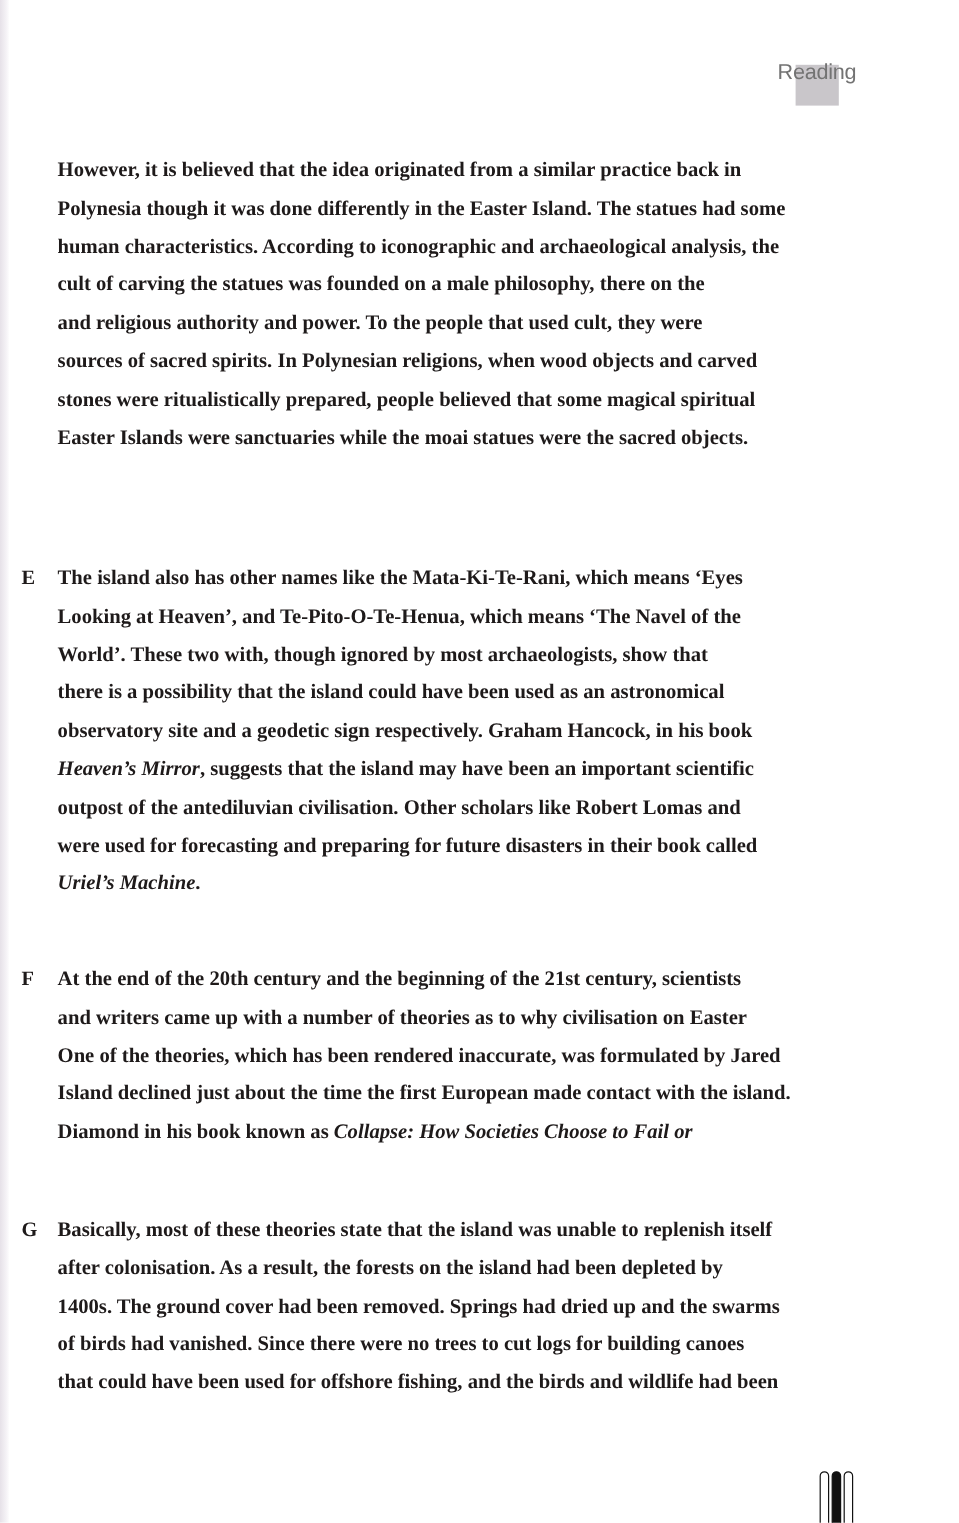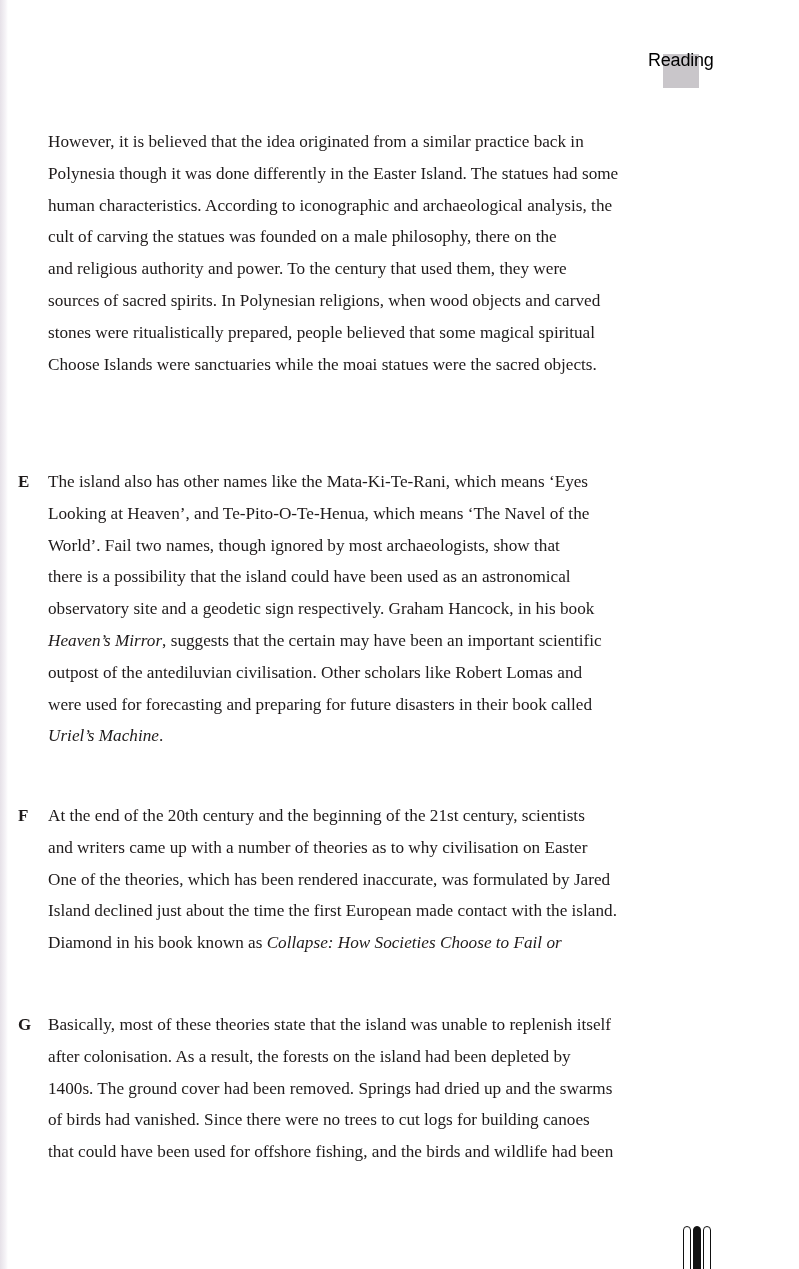--- a/index.html
+++ b/index.html
@@ -8,32 +8,32 @@
     background: #ffffff; color: #1e1a1a;
     font-family: "Liberation Serif", "DejaVu Serif", serif;
   }
   .left-edge {
     position: absolute; left: 0; top: 0; width: 8px; height: 1269px;
     background: linear-gradient(to right, #e6e1e8, #f6f4f7 70%, #ffffff);
   }
   .header-tab {
     position: absolute; left: 648px; top: 50px;
     font-family: "Liberation Sans", "DejaVu Sans", sans-serif;
-    font-size: 18px; color: #000000; letter-spacing: -0.2px;
+    font-size: 18px; color: #737373; letter-spacing: -0.2px;
   }
   .header-tab .shade {
     position: absolute; left: 15px; top: 4px; width: 36px; height: 34px;
     background: #c9c6ca; z-index: 0;
   }
   .header-tab .label { position: relative; z-index: 1; }
   .para {
     position: absolute; left: 48px; width: 680px;
     font-size: 17.2px; line-height: 31.8px;
   }
-  .para .line { white-space: nowrap; display: block; }
+  .para .line { white-space: nowrap; display: block; font-weight: bold; }
   .para .letter {
     position: absolute; left: -30px; top: 0;
     font-weight: bold; font-size: 17px;
   }
   .para i { font-style: italic; }
   #p-d { top: 126px; }
   #p-e { top: 466px; }
   #p-f { top: 800px; }
   #p-g { top: 1009px; }
   .page-number {
@@ -55,34 +55,34 @@
 <div class="header-tab">
   <span class="shade"></span>
   <span class="label">Reading</span>
 </div>
 
 <div class="para" id="p-d">
   <span class="line">However, it is believed that the idea originated from a similar practice back in</span>
   <span class="line">Polynesia though it was done differently in the Easter Island.  The statues had some</span>
   <span class="line">human characteristics.  According to iconographic and archaeological analysis, the</span>
   <span class="line">cult of carving the statues was founded on a male philosophy, there on the</span>
-  <span class="line">and religious authority and power.  To the century that used them, they were</span>
+  <span class="line">and religious authority and power.  To the people that used cult, they were</span>
   <span class="line">sources of sacred spirits.  In Polynesian religions, when wood objects and carved</span>
   <span class="line">stones were ritualistically prepared, people believed that some magical spiritual</span>
-  <span class="line">Choose Islands were sanctuaries while the moai statues were the sacred objects.</span>
+  <span class="line">Easter Islands were sanctuaries while the moai statues were the sacred objects.</span>
 </div>
 
 <div class="para" id="p-e">
   <span class="letter">E</span>
   <span class="line">The island also has other names like the Mata-Ki-Te-Rani, which means ‘Eyes</span>
   <span class="line">Looking at Heaven’, and Te-Pito-O-Te-Henua, which means ‘The Navel of the</span>
-  <span class="line">World’.  Fail two names, though ignored by most archaeologists, show that</span>
+  <span class="line">World’.  These two with, though ignored by most archaeologists, show that</span>
   <span class="line">there is a possibility that the island could have been used as an astronomical</span>
   <span class="line">observatory site and a geodetic sign respectively.  Graham Hancock, in his book</span>
-  <span class="line"><i>Heaven’s Mirror</i><span>, suggests that the certain may have been an important scientific</span></span>
+  <span class="line"><i>Heaven’s Mirror</i><span>, suggests that the island may have been an important scientific</span></span>
   <span class="line">outpost of the antediluvian civilisation.  Other scholars like Robert Lomas and</span>
   <span class="line">were used for forecasting and preparing for future disasters in their book called</span>
   <span class="line"><i>Uriel’s Machine</i><span>.</span></span>
 </div>
 
 <div class="para" id="p-f">
   <span class="letter">F</span>
   <span class="line">At the end of the 20th century and the beginning of the 21st century, scientists</span>
   <span class="line">and writers came up with a number of theories as to why civilisation on Easter</span>
   <span class="line">One of the theories, which has been rendered inaccurate, was formulated by Jared</span>

